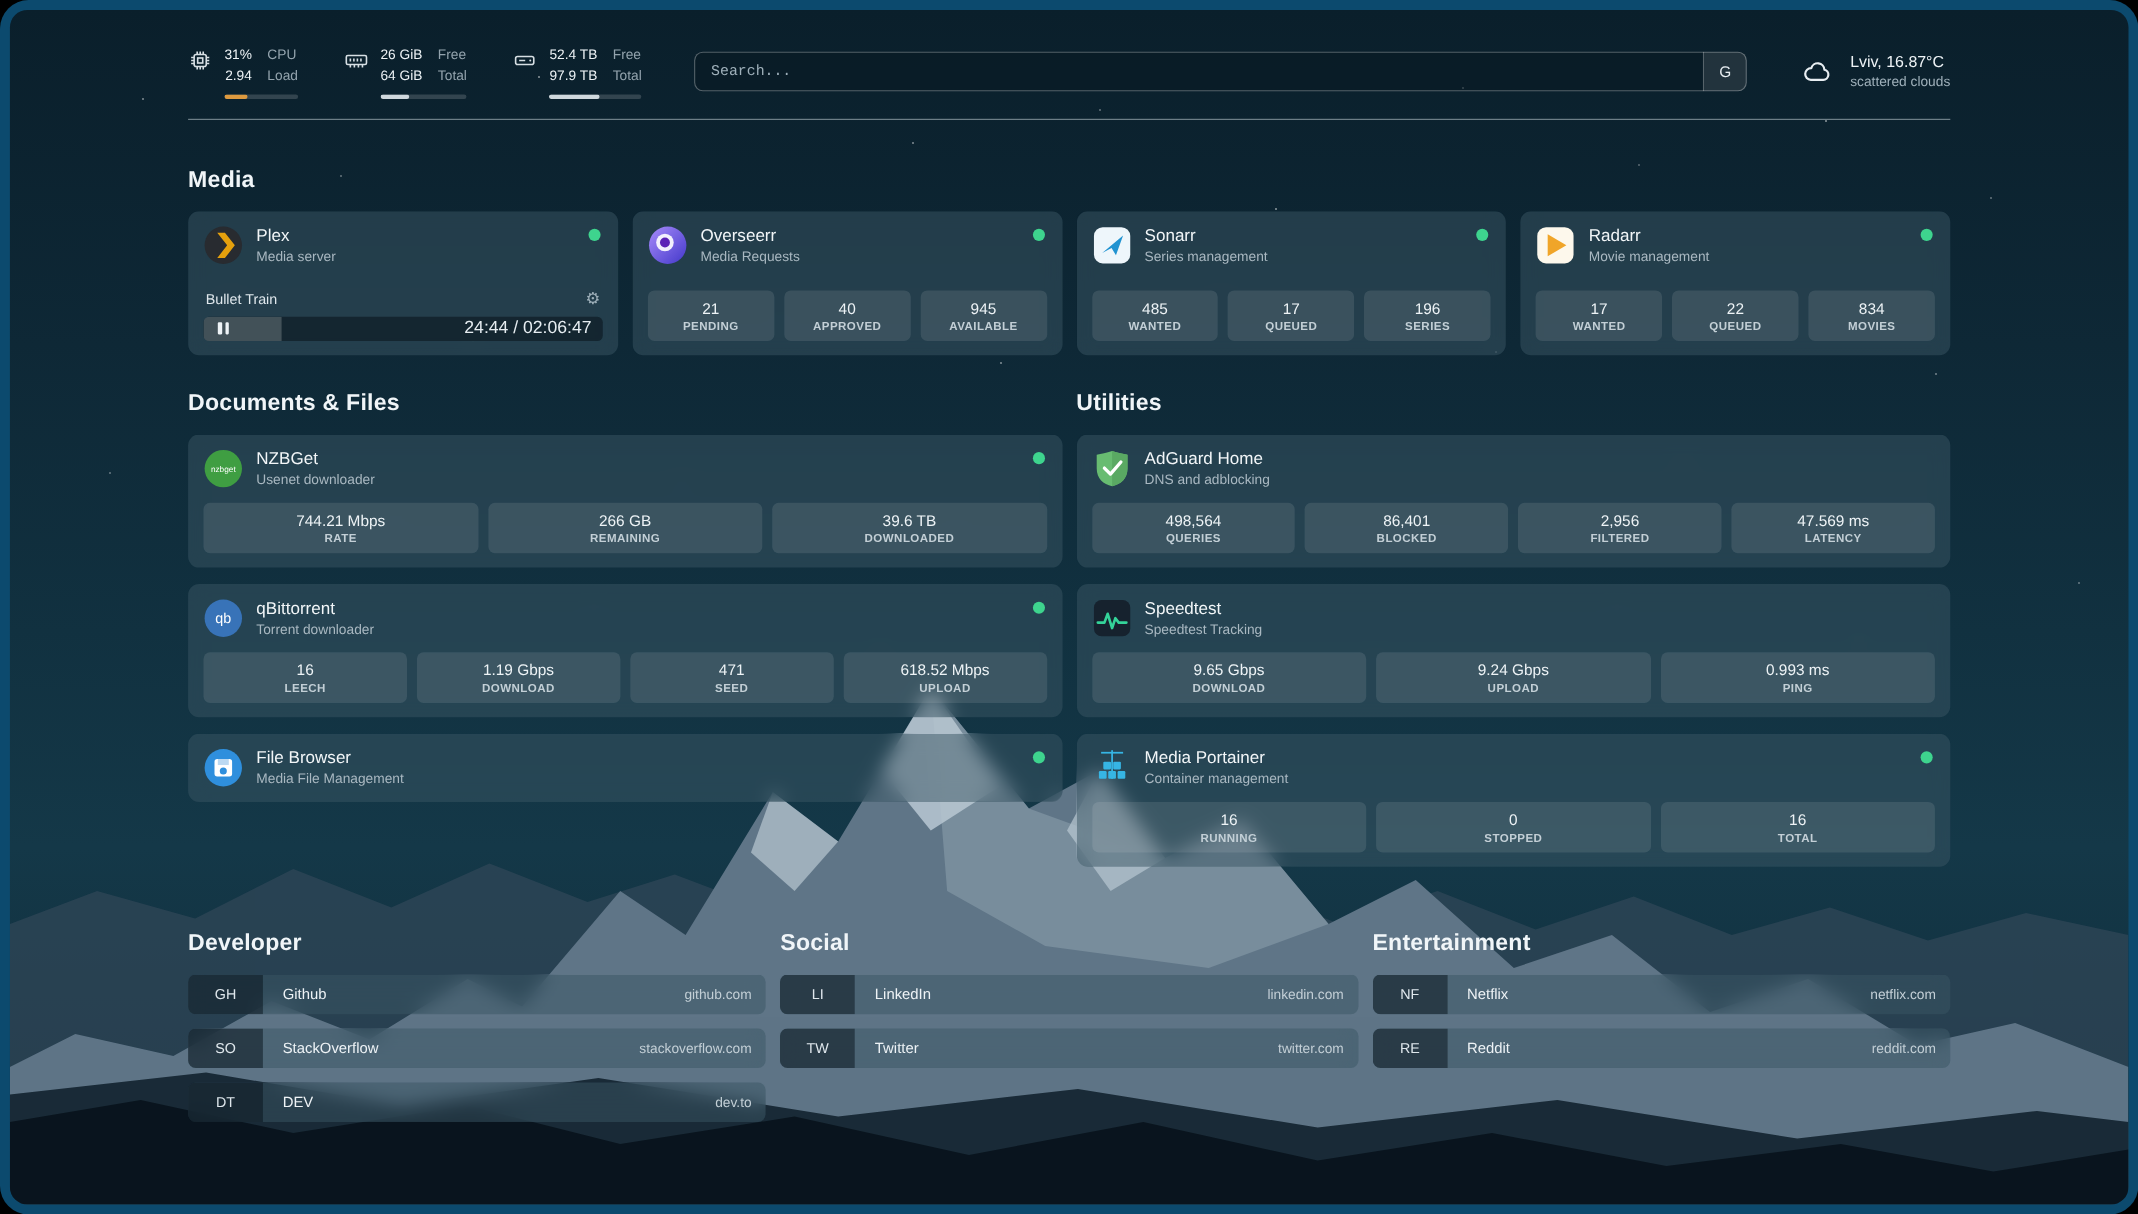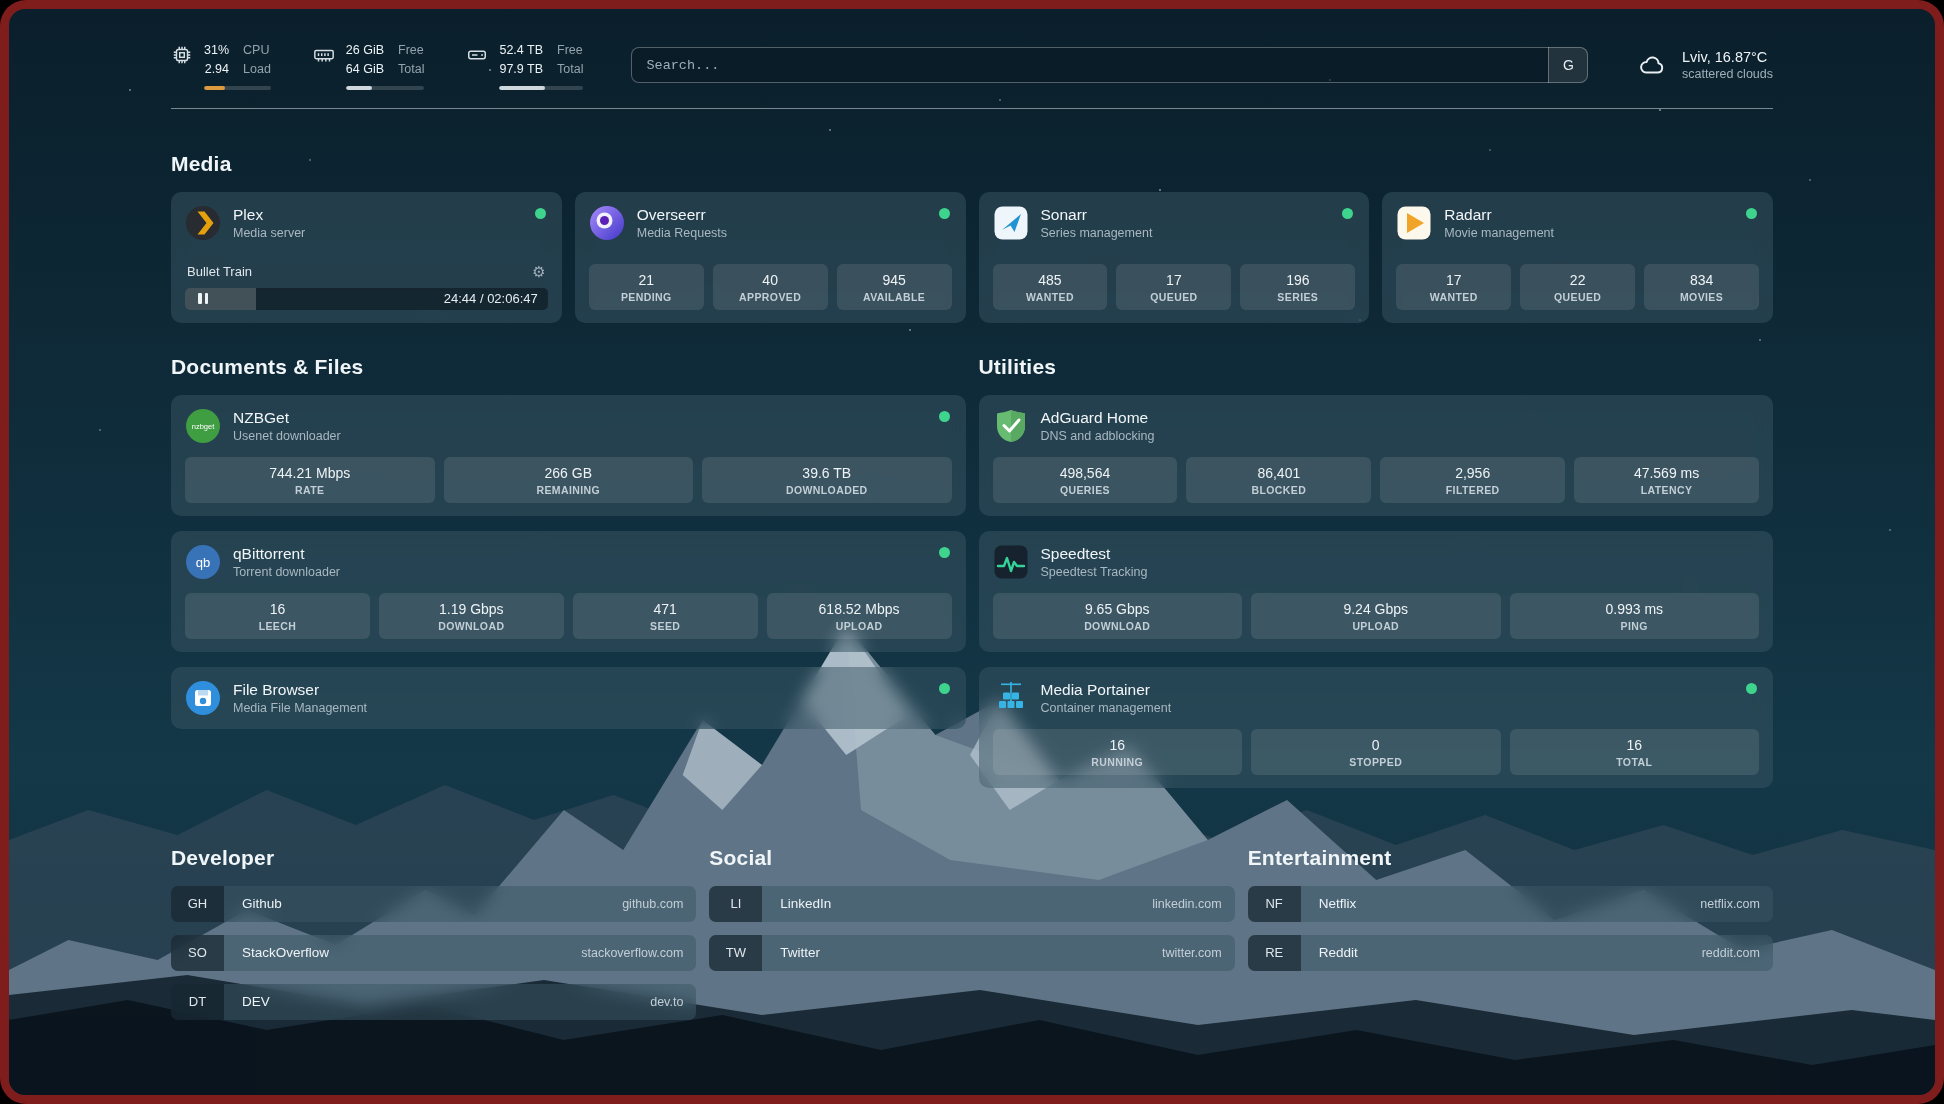--- a/index.html
+++ b/index.html
@@ -1,18 +1,18 @@
 <!DOCTYPE html>
 <html><head>
 <meta charset="utf-8">
 <style>
   *{box-sizing:border-box;margin:0;padding:0}
   html,body{width:1944px;height:1104px;overflow:hidden}
   body{background:#000;font-family:"Liberation Sans","DejaVu Sans",sans-serif}
-  .frame{position:relative;width:1944px;height:1104px;background:#7f1d1d;border-radius:26px;overflow:hidden}
+  .frame{position:relative;width:1944px;height:1104px;background:#0c4a6e;border-radius:26px;overflow:hidden}
   .display{position:absolute;inset:9px;border-radius:16px;overflow:hidden;
     background:linear-gradient(180deg,#0a1f2b 0%,#0e2836 28%,#113140 52%,#143848 70%,#102c3a 100%)}
   .stars{position:absolute;top:0;left:0;width:2px;height:2px;border-radius:50%;background:transparent;
     box-shadow:120px 80px rgba(255,255,255,.45),300px 150px rgba(255,255,255,.35),480px 60px rgba(255,255,255,.5),
     640px 200px rgba(255,255,255,.3),820px 120px rgba(255,255,255,.45),990px 90px rgba(255,255,255,.35),
     1150px 180px rgba(255,255,255,.5),1320px 70px rgba(255,255,255,.4),1480px 140px rgba(255,255,255,.3),
     1650px 100px rgba(255,255,255,.5),1800px 170px rgba(255,255,255,.35),200px 260px rgba(255,255,255,.3),
     420px 300px rgba(255,255,255,.45),700px 280px rgba(255,255,255,.3),900px 320px rgba(255,255,255,.45),
     1100px 260px rgba(255,255,255,.35),1350px 310px rgba(255,255,255,.5),1550px 270px rgba(255,255,255,.3),
     1750px 330px rgba(255,255,255,.4),90px 420px rgba(255,255,255,.35),350px 460px rgba(255,255,255,.3),
@@ -69,28 +69,28 @@
   .stat-label{font-size:10.5px;font-weight:700;color:#c3cfd6;margin-top:3px;letter-spacing:.4px}
 
   
   .player{margin-top:8px}
   .player-top{display:flex;align-items:center;justify-content:space-between;font-size:13px;color:#dfe7ec;padding:0 2px}
   .gear{color:#9fb0ba;font-size:15px;cursor:pointer;line-height:1}
   .player-bar{position:relative;margin-top:9px;height:22px;border-radius:5px;background:rgba(8,18,26,.55);overflow:hidden}
   .player-fill{position:absolute;left:0;top:0;bottom:0;background:rgba(255,255,255,.20)}
   .pause-btn{position:absolute;left:6px;top:4px;width:24px;height:14px;display:flex;gap:3px;align-items:center;justify-content:center;cursor:pointer}
   .pause-btn i{width:3.5px;height:11px;background:#eef3f6;border-radius:1px;display:block}
-  .player-time{position:absolute;right:10px;top:0;line-height:22px;font-size:13px;color:#e6edf1}
+  .player-time{position:absolute;right:10px;top:0;line-height:22px;font-size:16px;color:#e6edf1}
 
   
   .bookmarks{display:grid;grid-template-columns:1fr 1fr 1fr;gap:13px;margin-top:58px}
   .bm-list{display:flex;flex-direction:column;gap:13px;margin-top:16px}
   .bm-row{position:relative;display:flex;align-items:center;height:36px;background:rgba(58,85,100,.50);
     border-radius:7px;overflow:hidden;text-decoration:none;cursor:pointer;backdrop-filter:blur(8px)}
-  .bm-abbr{width:53px;align-self:stretch;display:flex;align-items:center;justify-content:center;
+  .bm-abbr{width:68px;align-self:stretch;display:flex;align-items:center;justify-content:center;
     background:rgba(8,18,26,.5);color:#dfe7ec;font-size:13px;font-weight:500}
   .bm-label{margin-left:18px;color:#eef3f6;font-size:13.5px}
   .bm-url{margin-left:auto;margin-right:13px;color:#c3cfd6;font-size:12.5px}
 </style>
 </head>
 <body>
 
 <div class="frame">
   <div class="display">
     <span class="stars"></span>

